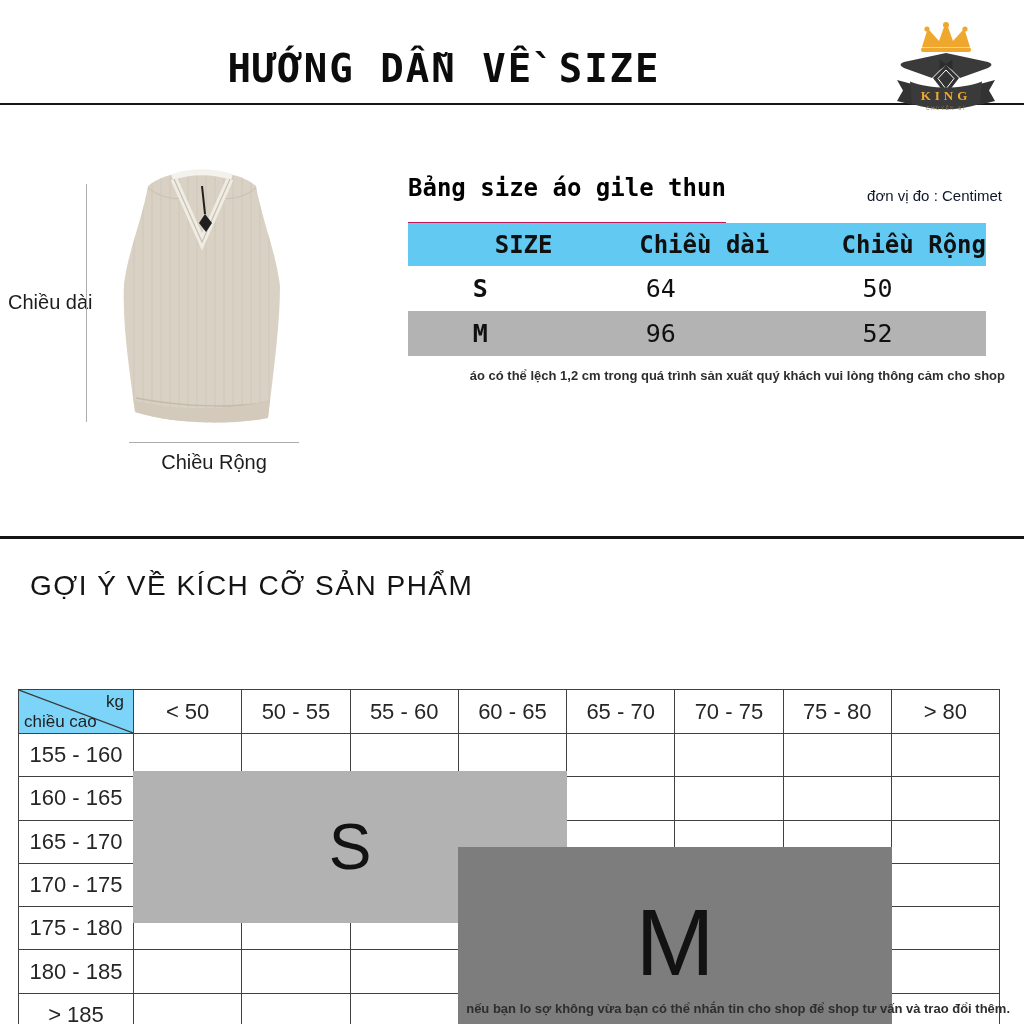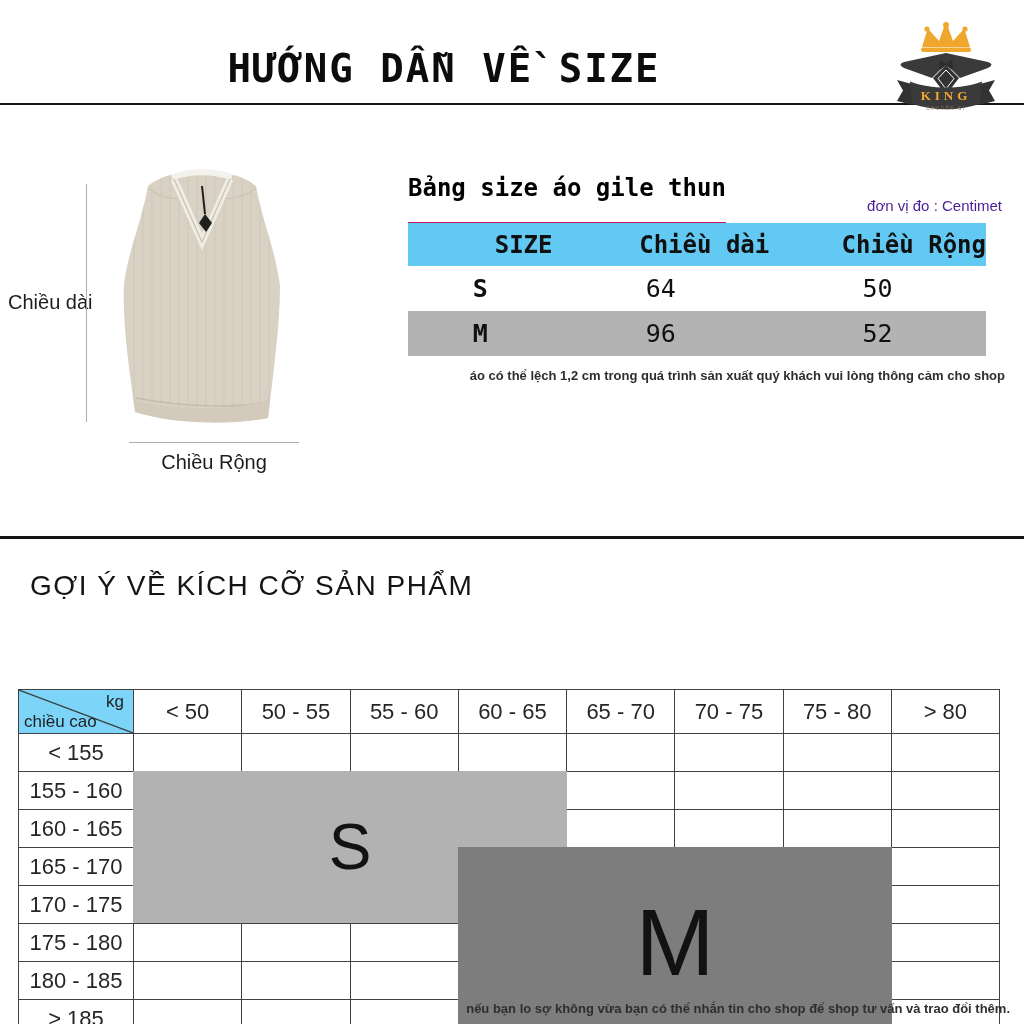--- a/index.html
+++ b/index.html
@@ -15,21 +15,21 @@
   
   .len-label { position:absolute; top:291px; left:8px; font-size:20px; color:#1d1d1d; }
   .len-line  { position:absolute; left:86px; top:184px; width:1px; height:238px; background:#adadad; }
   .vest      { position:absolute; left:96px; top:162px; width:212px; height:278px; }
   .wid-line  { position:absolute; left:129px; top:442px; width:170px; height:1px; background:#adadad; }
   .wid-label { position:absolute; left:119px; top:451px; width:190px; text-align:center; font-size:20px; color:#1d1d1d; }
 
   
   .st-title { position:absolute; left:408px; top:174px; font-family:"DejaVu Sans Mono",monospace;
     font-weight:700; font-size:24px; color:#000000; border-bottom:1px solid #be185d; padding-bottom:20px; }
-  .st-unit  { position:absolute; top:197px; right:22px; font-size:15px; color:#4c1d95; }
+  .st-unit  { position:absolute; top:187px; right:22px; font-size:15px; color:#0f172a; }
   .st-table { position:absolute; left:408px; top:223px; width:578px; border-collapse:collapse;
     font-family:"DejaVu Sans Mono",monospace; text-align:center; color:#101010; }
   .st-table th, .st-table td { border:none; }
   .st-table thead th { height:43px; font-size:24px; font-weight:700;text-align:right; }
   .st-table tbody td { height:45px; font-size:25px; }
   .st-table .c1 { width:25%; } .st-table .c2 { width:37.5%; } .st-table .c3 { width:37.5%; }
   .st-table td.sz { font-weight:700; }
   .st-note { position:absolute; top:368px; right:19px; font-size:13px; font-weight:600; color:#2e2e2e; }
 
   
@@ -185,31 +185,20 @@
         <th>55 - 60</th>
         <th>60 - 65</th>
         <th>65 - 70</th>
         <th>70 - 75</th>
         <th>75 - 80</th>
         <th>&gt; 80</th>
       </tr>
     </thead>
     <tbody>
       <tr>
-          <th>&lt; 155</th>
-          <td></td>
-          <td></td>
-          <td></td>
-          <td></td>
-          <td></td>
-          <td></td>
-          <td></td>
-          <td></td>
-        </tr>
-      <tr>
           <th>155 - 160</th>
           <td></td>
           <td></td>
           <td></td>
           <td></td>
           <td></td>
           <td></td>
           <td></td>
           <td></td>
         </tr>

